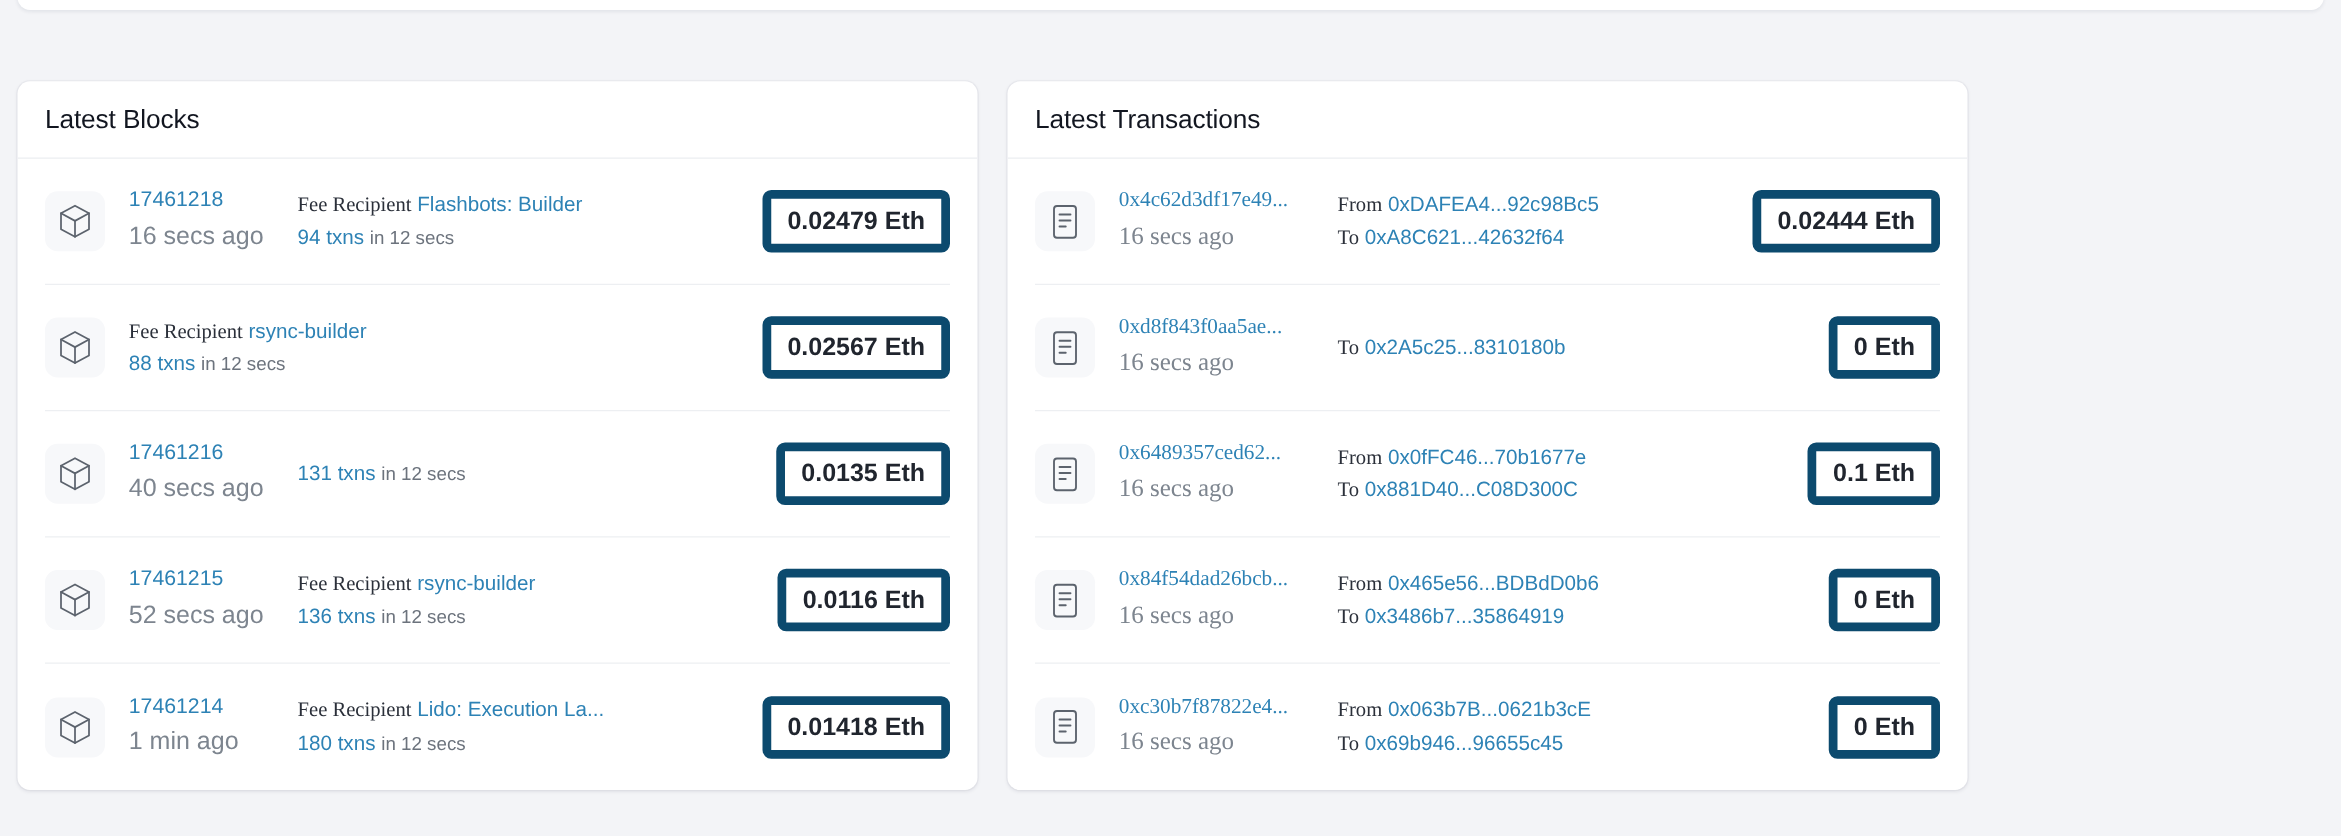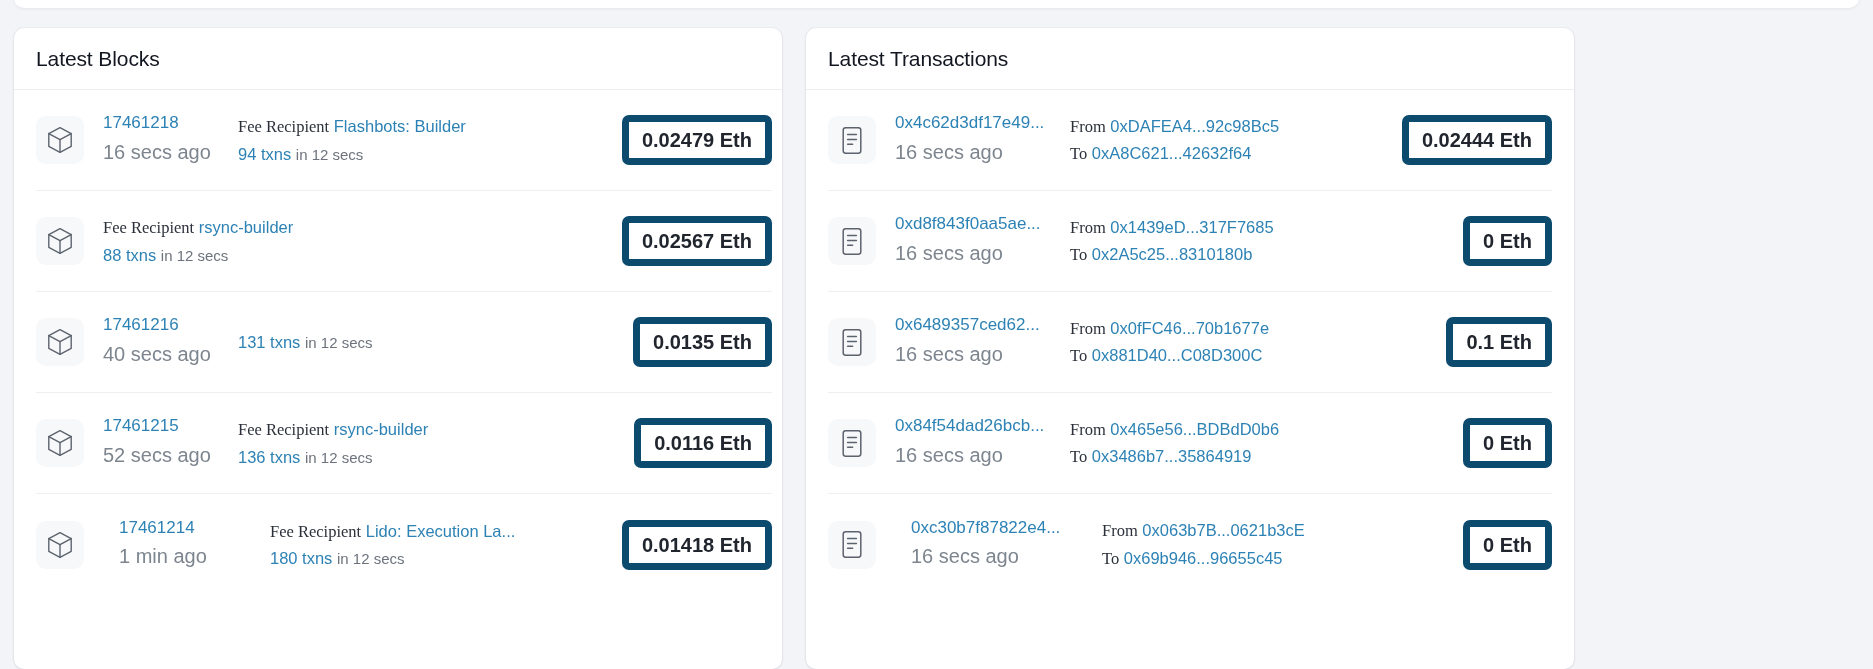--- a/index.html
+++ b/index.html
@@ -26,20 +26,21 @@
 
   .page {
     position: absolute;
     left: 0;
     top: 0;
     width: 1588px;
     height: 669px;
     padding: 28px 14px 0 14px;
     display: flex;
     gap: 24px;
+    align-items: center;
   }
 
   .card {
     background: #ffffff;
     border-radius: 10px;
     box-shadow: 0 1px 3px rgba(20,30,60,0.08), 0 0 0 1px rgba(20,30,60,0.03);
     flex: 1 1 0;
     min-width: 0;
     overflow: hidden;
     position: relative;
@@ -61,21 +62,21 @@
 
   .rows { padding: 0 22px; }
 
   .row {
     display: flex;
     align-items: center;
     height: 101px;
     border-bottom: 1px solid #edeff2;
     position: relative;
   }
-  .row:last-child { border-bottom: none; gap: 16px; }
+  .row:last-child { border-bottom: none; }
 
   
   .icon-tile {
     width: 48px;
     height: 48px;
     border-radius: 10px;
     background: #f7f8fa;
     display: flex;
     align-items: center;
     justify-content: center;
@@ -83,21 +84,21 @@
     margin-right: 19px;
   }
   .icon-tile svg { display: block; }
 
   
   .col-id {
     flex: 0 0 135px;
     min-width: 0;
     padding-right: 8px;
   }
-  .col-id-wide { flex: 0 0 175px; }
+  .col-id-wide { flex: 0 0 175px; font-family: Liberation Serif, serif; }
 
   .link {
     color: #2d82b5;
     font-size: 17px;
     text-decoration: none;
     display: block;
     white-space: nowrap;
     overflow: hidden;
     text-overflow: ellipsis;
     line-height: 1.35;
@@ -139,21 +140,21 @@
     font-size: 20px;
     color: #20252e;
     background: #fff;
     white-space: nowrap;
     line-height: 1.1;
     cursor: default;
     font-weight: bold;
   }
 
   
-  .card.blocks .rows { padding-right: 10px; }
+  .card.blocks .rows { padding-right: 22px; }
 </style>
 </head>
 <body>
 
 <div class="top-peek"></div>
 
 <div class="page">
 
   <section class="card blocks">
     <div class="card-head">
@@ -279,21 +280,20 @@
               <path d="M7.6 8.6 H16.4"></path>
               <path d="M7.6 13.4 H16.4"></path>
               <path d="M7.6 18.2 H12.6"></path>
             </svg>
           </div>
           <div class="col-id col-id-wide">
             <a class="link">0xd8f843f0aa5ae...</a>
             <div class="muted">16 secs ago</div>
           </div>
           <div class="col-mid">
-            <div class="mid-line"><span class="lbl">From</span> <a class="link">0x1439eD...317F7685</a></div>
             <div class="mid-line"><span class="lbl">To</span> <a class="link">0x2A5c25...8310180b</a></div>
           </div>
           <div class="pill">0 Eth</div>
         </div>
         <div class="row">
           <div class="icon-tile">
             <svg width="24" height="29" viewBox="0 0 24 29" fill="none" stroke="#5c636d" stroke-width="1.5" stroke-linejoin="round" stroke-linecap="round">
               <rect x="3.2" y="1.8" width="17.6" height="25.4" rx="2.4"></rect>
               <path d="M7.6 8.6 H16.4"></path>
               <path d="M7.6 13.4 H16.4"></path>

